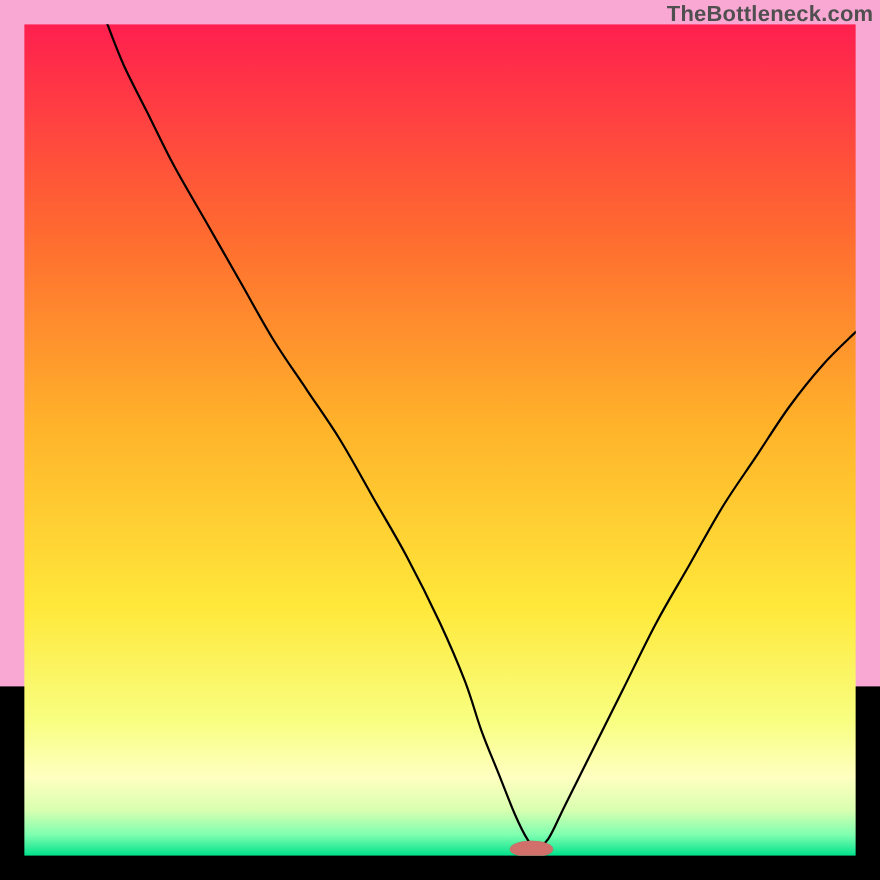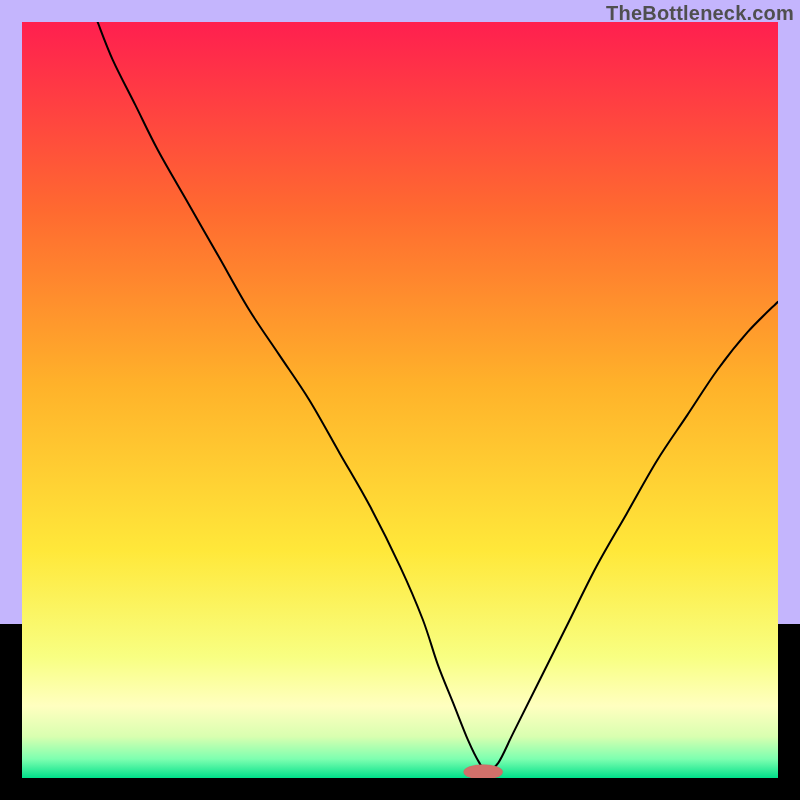--- a/index.html
+++ b/index.html
@@ -8,21 +8,21 @@
     width: 800px;
     height: 800px;
     overflow: hidden;
     background: #000;
     font-family: Arial, Helvetica, sans-serif;
   }
   .wrap {
     position: relative;
     width: 800px;
     height: 624px;
-    background: #c4b5fd;
+    background: #f9a8d4;
   }
   .watermark {
     position: absolute;
     top: 2px;
     right: 6px;
     color: #4f4f4f;
     font-size: 20px;
     font-weight: 600;
     letter-spacing: 0.2px;
   }

